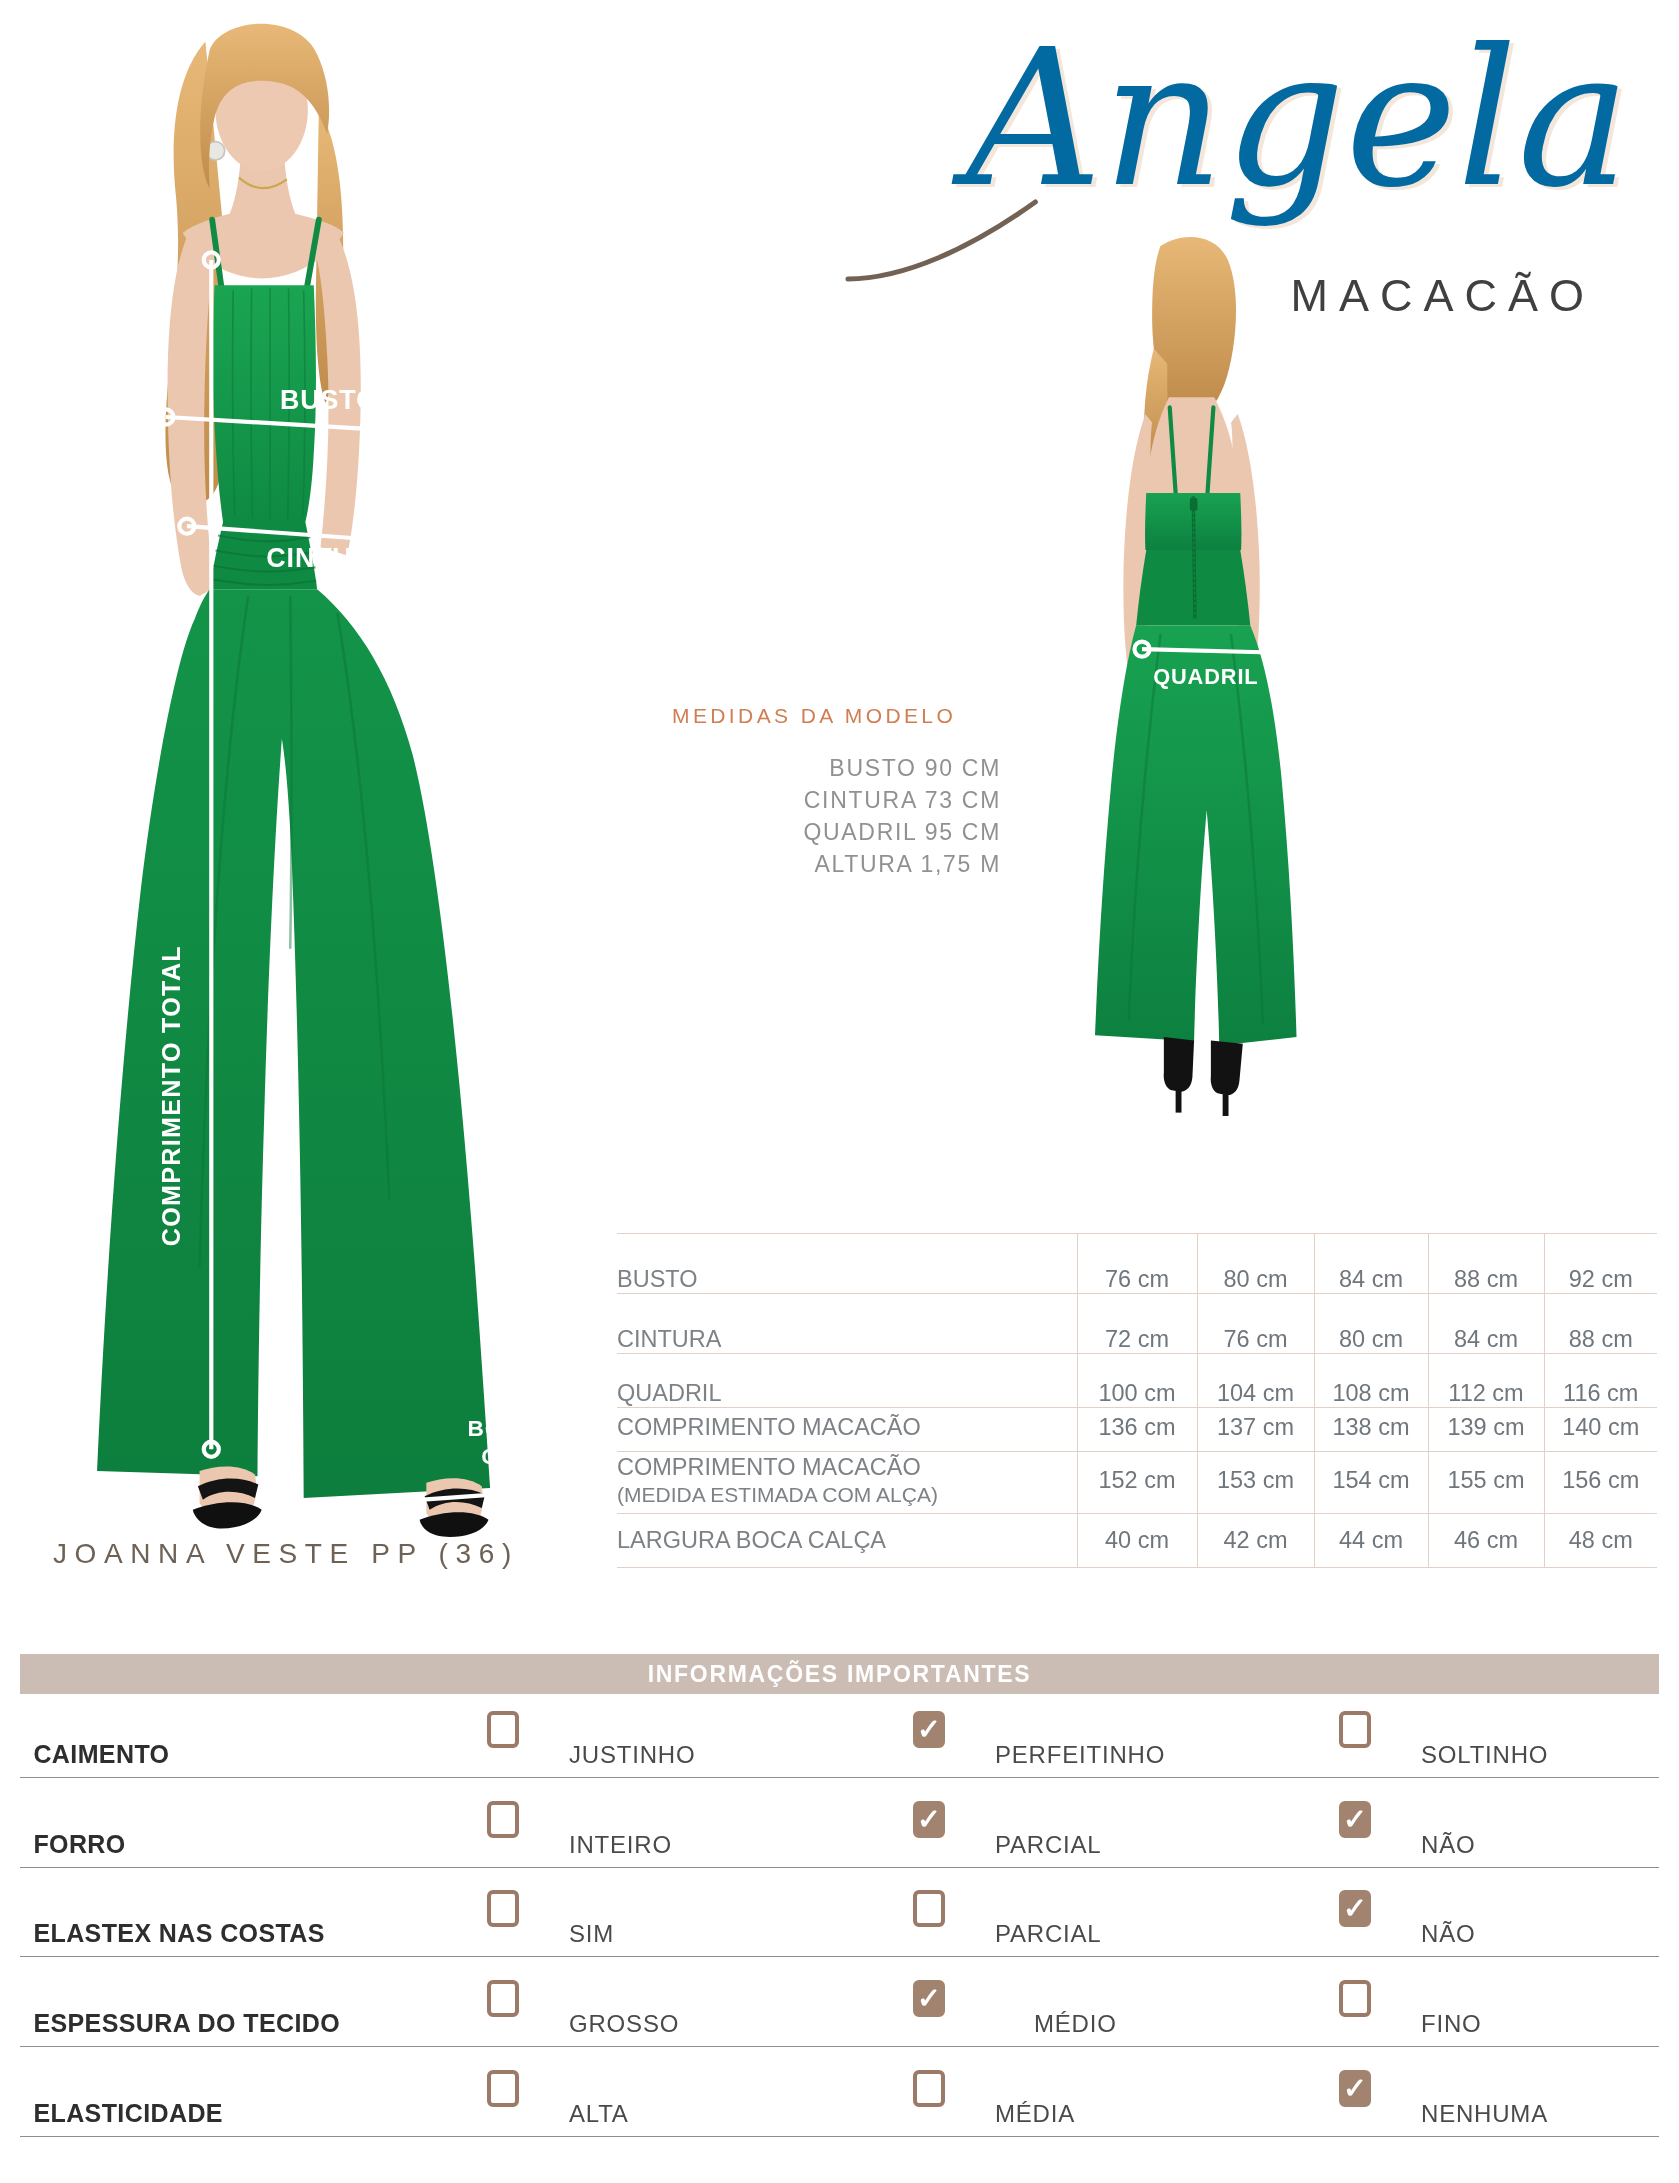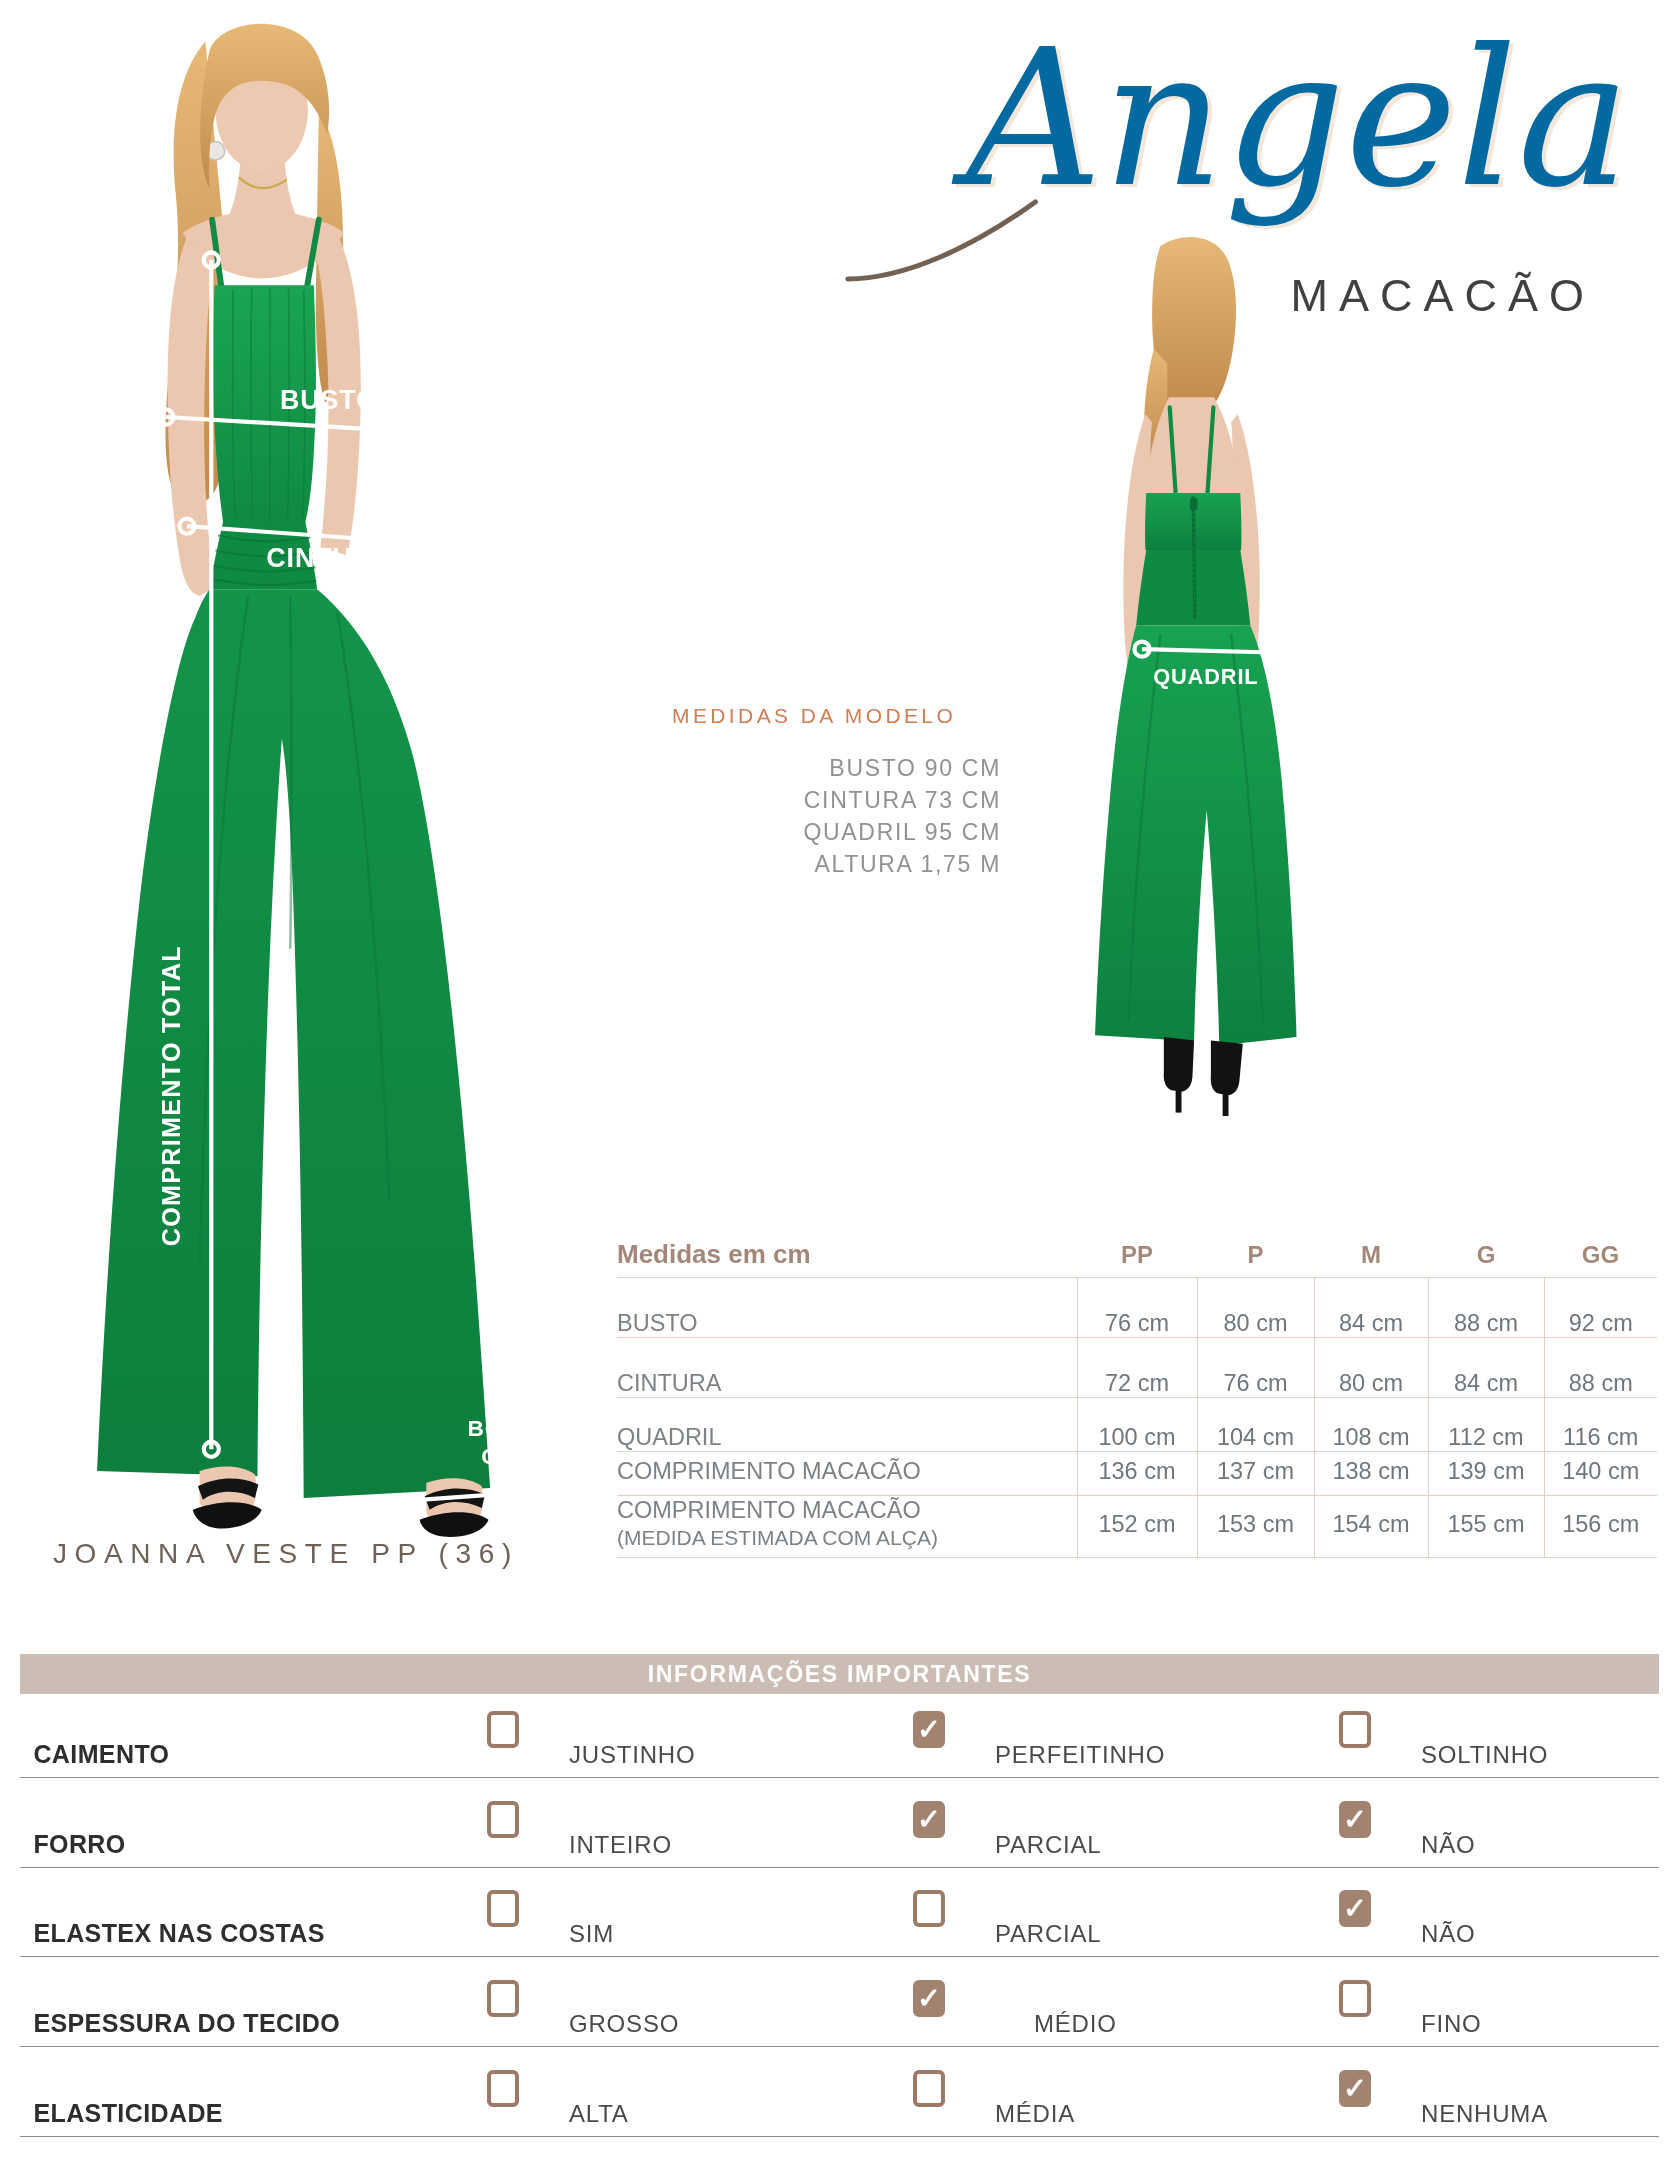--- a/index.html
+++ b/index.html
@@ -227,28 +227,20 @@
 <table class="sizes">
   <colgroup>
     <col style="width:460px">
         <col style="width:120px">
         <col style="width:117px">
     <col style="width:114px">
         <col style="width:116px">
         <col style="width:113px">
   </colgroup>
   <tbody>
-        <tr style="height:44px;">
-    <th class="st-title">Medidas em cm</th>
-    <th class="st-size">PP</th>
-    <th class="st-size">P</th>
-    <th class="st-size">M</th>
-    <th class="st-size">G</th>
-    <th class="st-size">GG</th>
-  </tr>
   <tr class="data-row" style="height:60px;">
     <td class="lbl">BUSTO</td>
     <td class="val">76 cm</td>
     <td class="val">80 cm</td>
     <td class="val">84 cm</td>
     <td class="val">88 cm</td>
     <td class="val">92 cm</td>
   </tr>
   <tr class="data-row" style="height:60px;">
     <td class="lbl">CINTURA</td>
@@ -278,20 +270,28 @@
     <td class="lbl" style="vertical-align:middle;padding-bottom:3.4px;line-height:28px;">
       <span>COMPRIMENTO MACACÃO</span>
       <span class="l2">(MEDIDA ESTIMADA COM ALÇA)</span>
     </td>
     <td class="val" style="vertical-align:middle;padding-bottom:3.4px;">152 cm</td>
     <td class="val" style="vertical-align:middle;padding-bottom:3.4px;">153 cm</td>
     <td class="val" style="vertical-align:middle;padding-bottom:3.4px;">154 cm</td>
     <td class="val" style="vertical-align:middle;padding-bottom:3.4px;">155 cm</td>
     <td class="val" style="vertical-align:middle;padding-bottom:3.4px;">156 cm</td>
   </tr>
+  <tr class="data-row" style="height:54px;">
+    <td class="lbl" style="padding-bottom:13.4px;">LARGURA BOCA CALÇA</td>
+    <td class="val" style="padding-bottom:13.4px;">40 cm</td>
+    <td class="val" style="padding-bottom:13.4px;">42 cm</td>
+    <td class="val" style="padding-bottom:13.4px;">44 cm</td>
+    <td class="val" style="padding-bottom:13.4px;">46 cm</td>
+    <td class="val" style="padding-bottom:13.4px;">48 cm</td>
+  </tr>
 </tbody>
     </table>
 </div>
 
 <div class="abs info-bar" style="left:20px;top:1654px;width:1639px;height:40px;">
   <span>INFORMAÇÕES IMPORTANTES</span>
 </div>
 
 <div class="abs info-row" style="left:20px;top:1689px;width:1639px;height:88px;">
   <span class="info-label">CAIMENTO</span>

